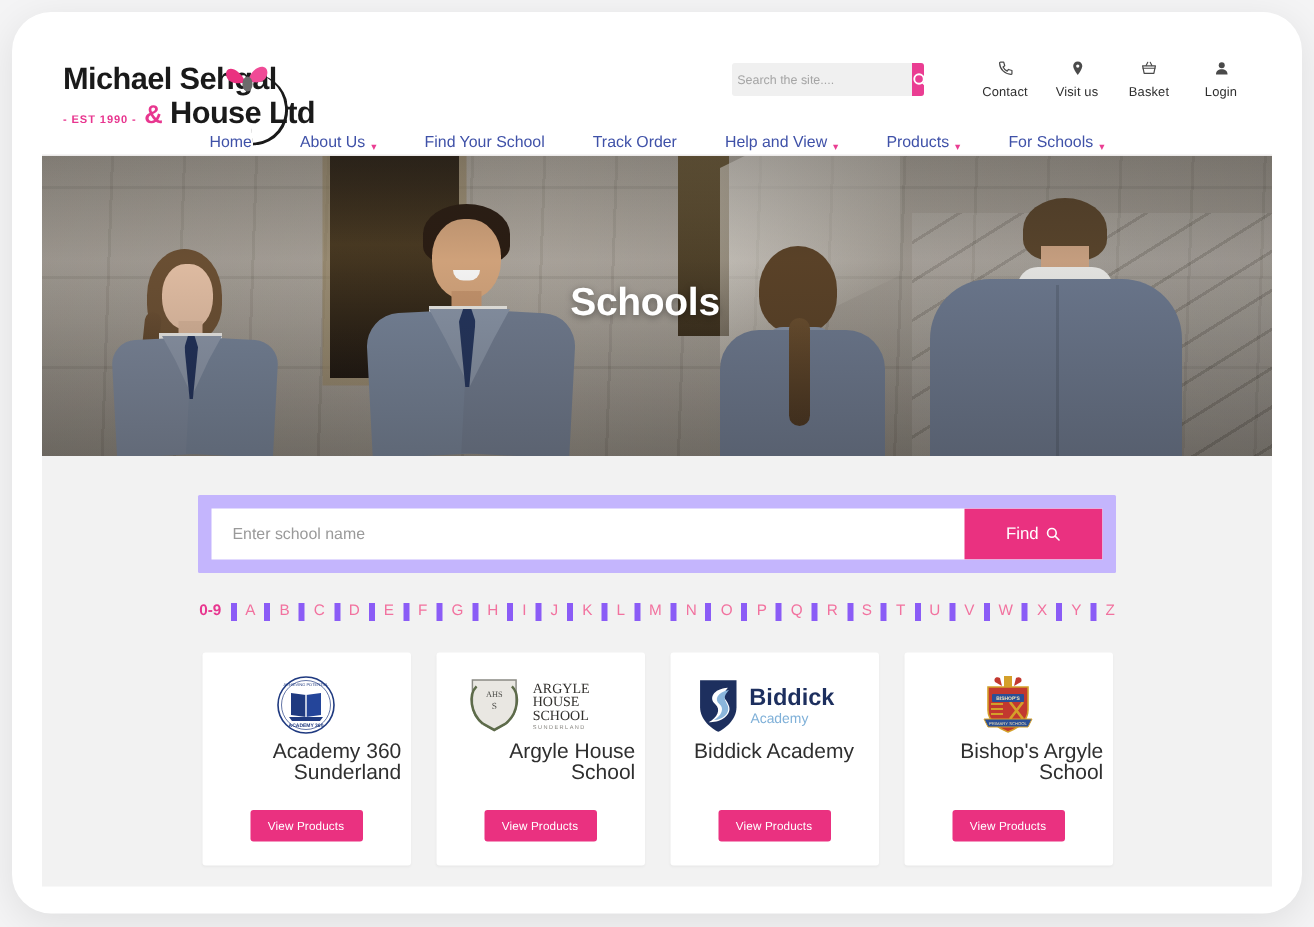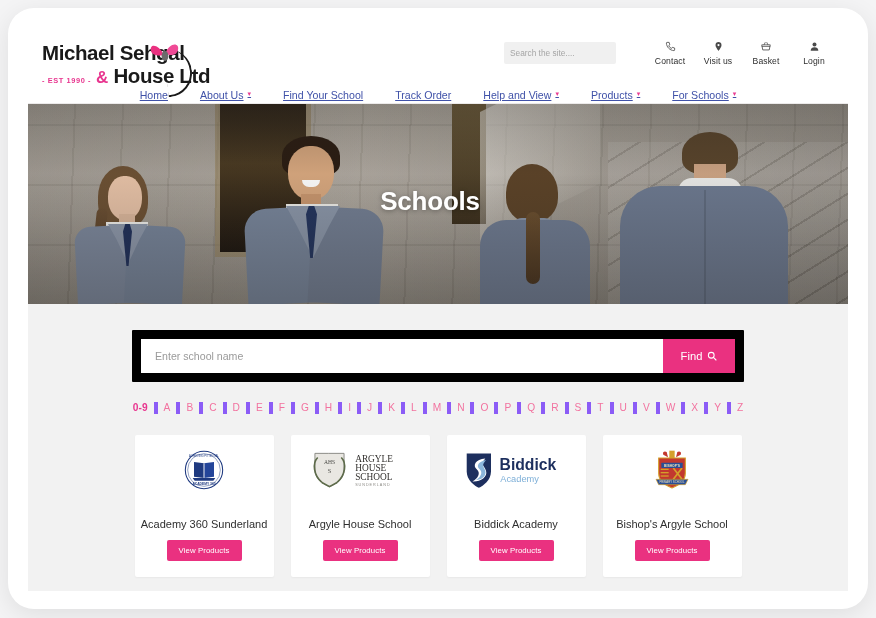--- a/index.html
+++ b/index.html
@@ -114,23 +114,24 @@
     display: flex;
     align-items: center;
     gap: 0;
   }
   .search-wrap {
     display: flex;
     align-items: center;
     background: #f0f0f0;
     border-radius: 2px;
     height: 22px;
-    width: 112px;
+    width: 128px;
     margin-right: 30px;
     overflow: hidden;
+    justify-content: center;
   }
   .search-input {
     flex: 1;
     border: none;
     outline: none;
     background: transparent;
     font-family: "Liberation Sans", sans-serif;
     font-size: 8.3px;
     color: #9b9b9b;
     padding: 0 6px;
@@ -180,23 +181,22 @@
     align-items: center;
     gap: 0;
   }
   .nav-item {
     font-size: 10.6px;
     color: #3f51a8;
     padding: 0 16px;
     cursor: pointer;
     white-space: nowrap;
     display: flex;
-    align-items: flex-start;
+    align-items: flex-end;
     gap: 4px;
-    text-decoration: underline;
   }
   .nav-caret {
     font-size: 7px;
     color: #ea3d92;
     line-height: 1;
     position: relative;
     top: 1px;
   }
 
   
@@ -320,21 +320,21 @@
   
   .content {
     background: #f2f2f2;
     padding: 26px 0 28px 0;
     min-height: 286px;
   }
 
   .finder {
     width: 612px;
     margin: 0 auto;
-    background: #000000;
+    background: #c4b5fd;
     padding: 9px;
     border-radius: 1px;
   }
   .finder-inner {
     display: flex;
     align-items: stretch;
     background: #ffffff;
     height: 34px;
     overflow: hidden;
   }
@@ -343,21 +343,21 @@
     border: none;
     outline: none;
     font-family: "Liberation Sans", sans-serif;
     font-size: 10.6px;
     color: #8d8d8d;
     padding: 0 14px;
     background: transparent;
   }
   .finder-input::placeholder { color: #9a9a9a; }
   .finder-btn {
-    width: 72px;
+    width: 92px;
     background: #ea3180;
     border: none;
     color: #ffffff;
     font-family: "Liberation Sans", sans-serif;
     font-size: 11.2px;
     display: flex;
     align-items: center;
     justify-content: center;
     gap: 5px;
     cursor: pointer;
@@ -400,24 +400,24 @@
     padding-top: 12px;
     box-shadow: 0 1px 2px rgba(0,0,0,0.045);
   }
   .card-logo {
     height: 46px;
     display: flex;
     align-items: center;
     justify-content: center;
   }
   .card-name {
-    margin-top: 24px;
-    font-size: 11px;
+    margin-top: 0;
+    font-size: 14px;
     color: #2f2f2f;
-    text-align: left;
+    text-align: right;
     line-height: 14px;
     padding: 0 6px;
   }
   .card-btn {
     margin-top: auto;
     margin-bottom: 16px;
     background: #ea3180;
     color: #ffffff;
     border: none;
     font-family: "Liberation Sans", sans-serif;

